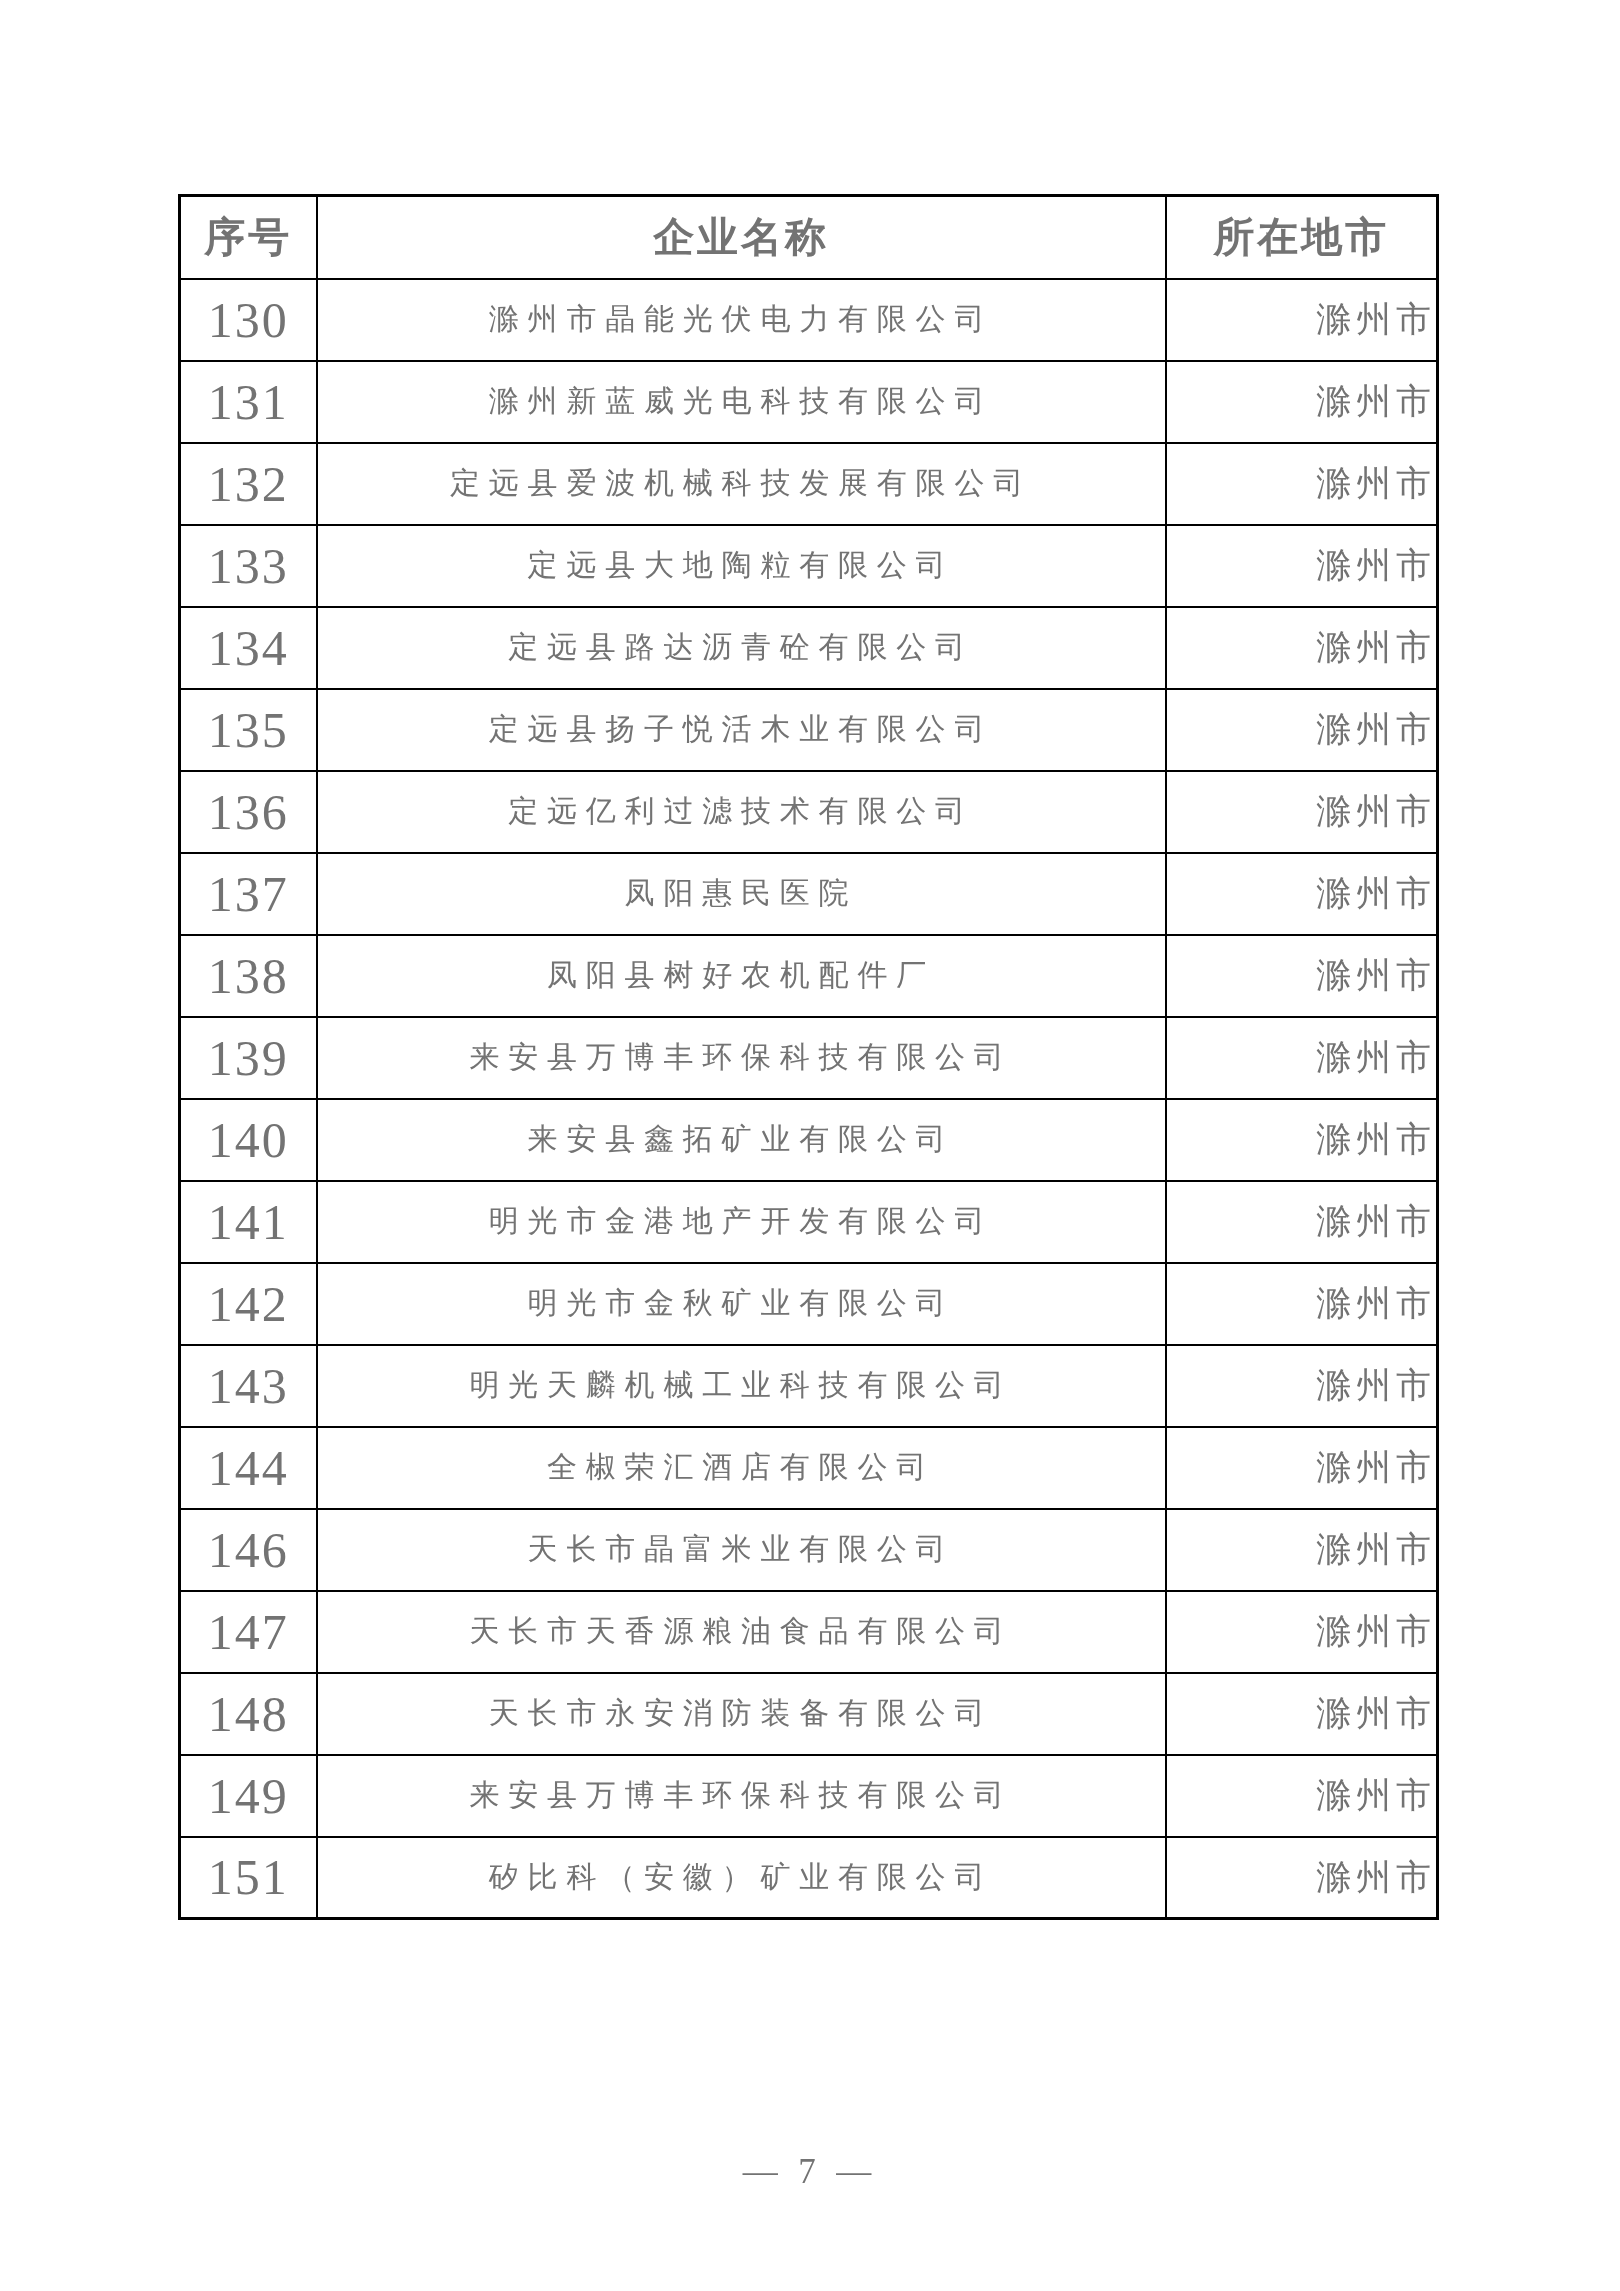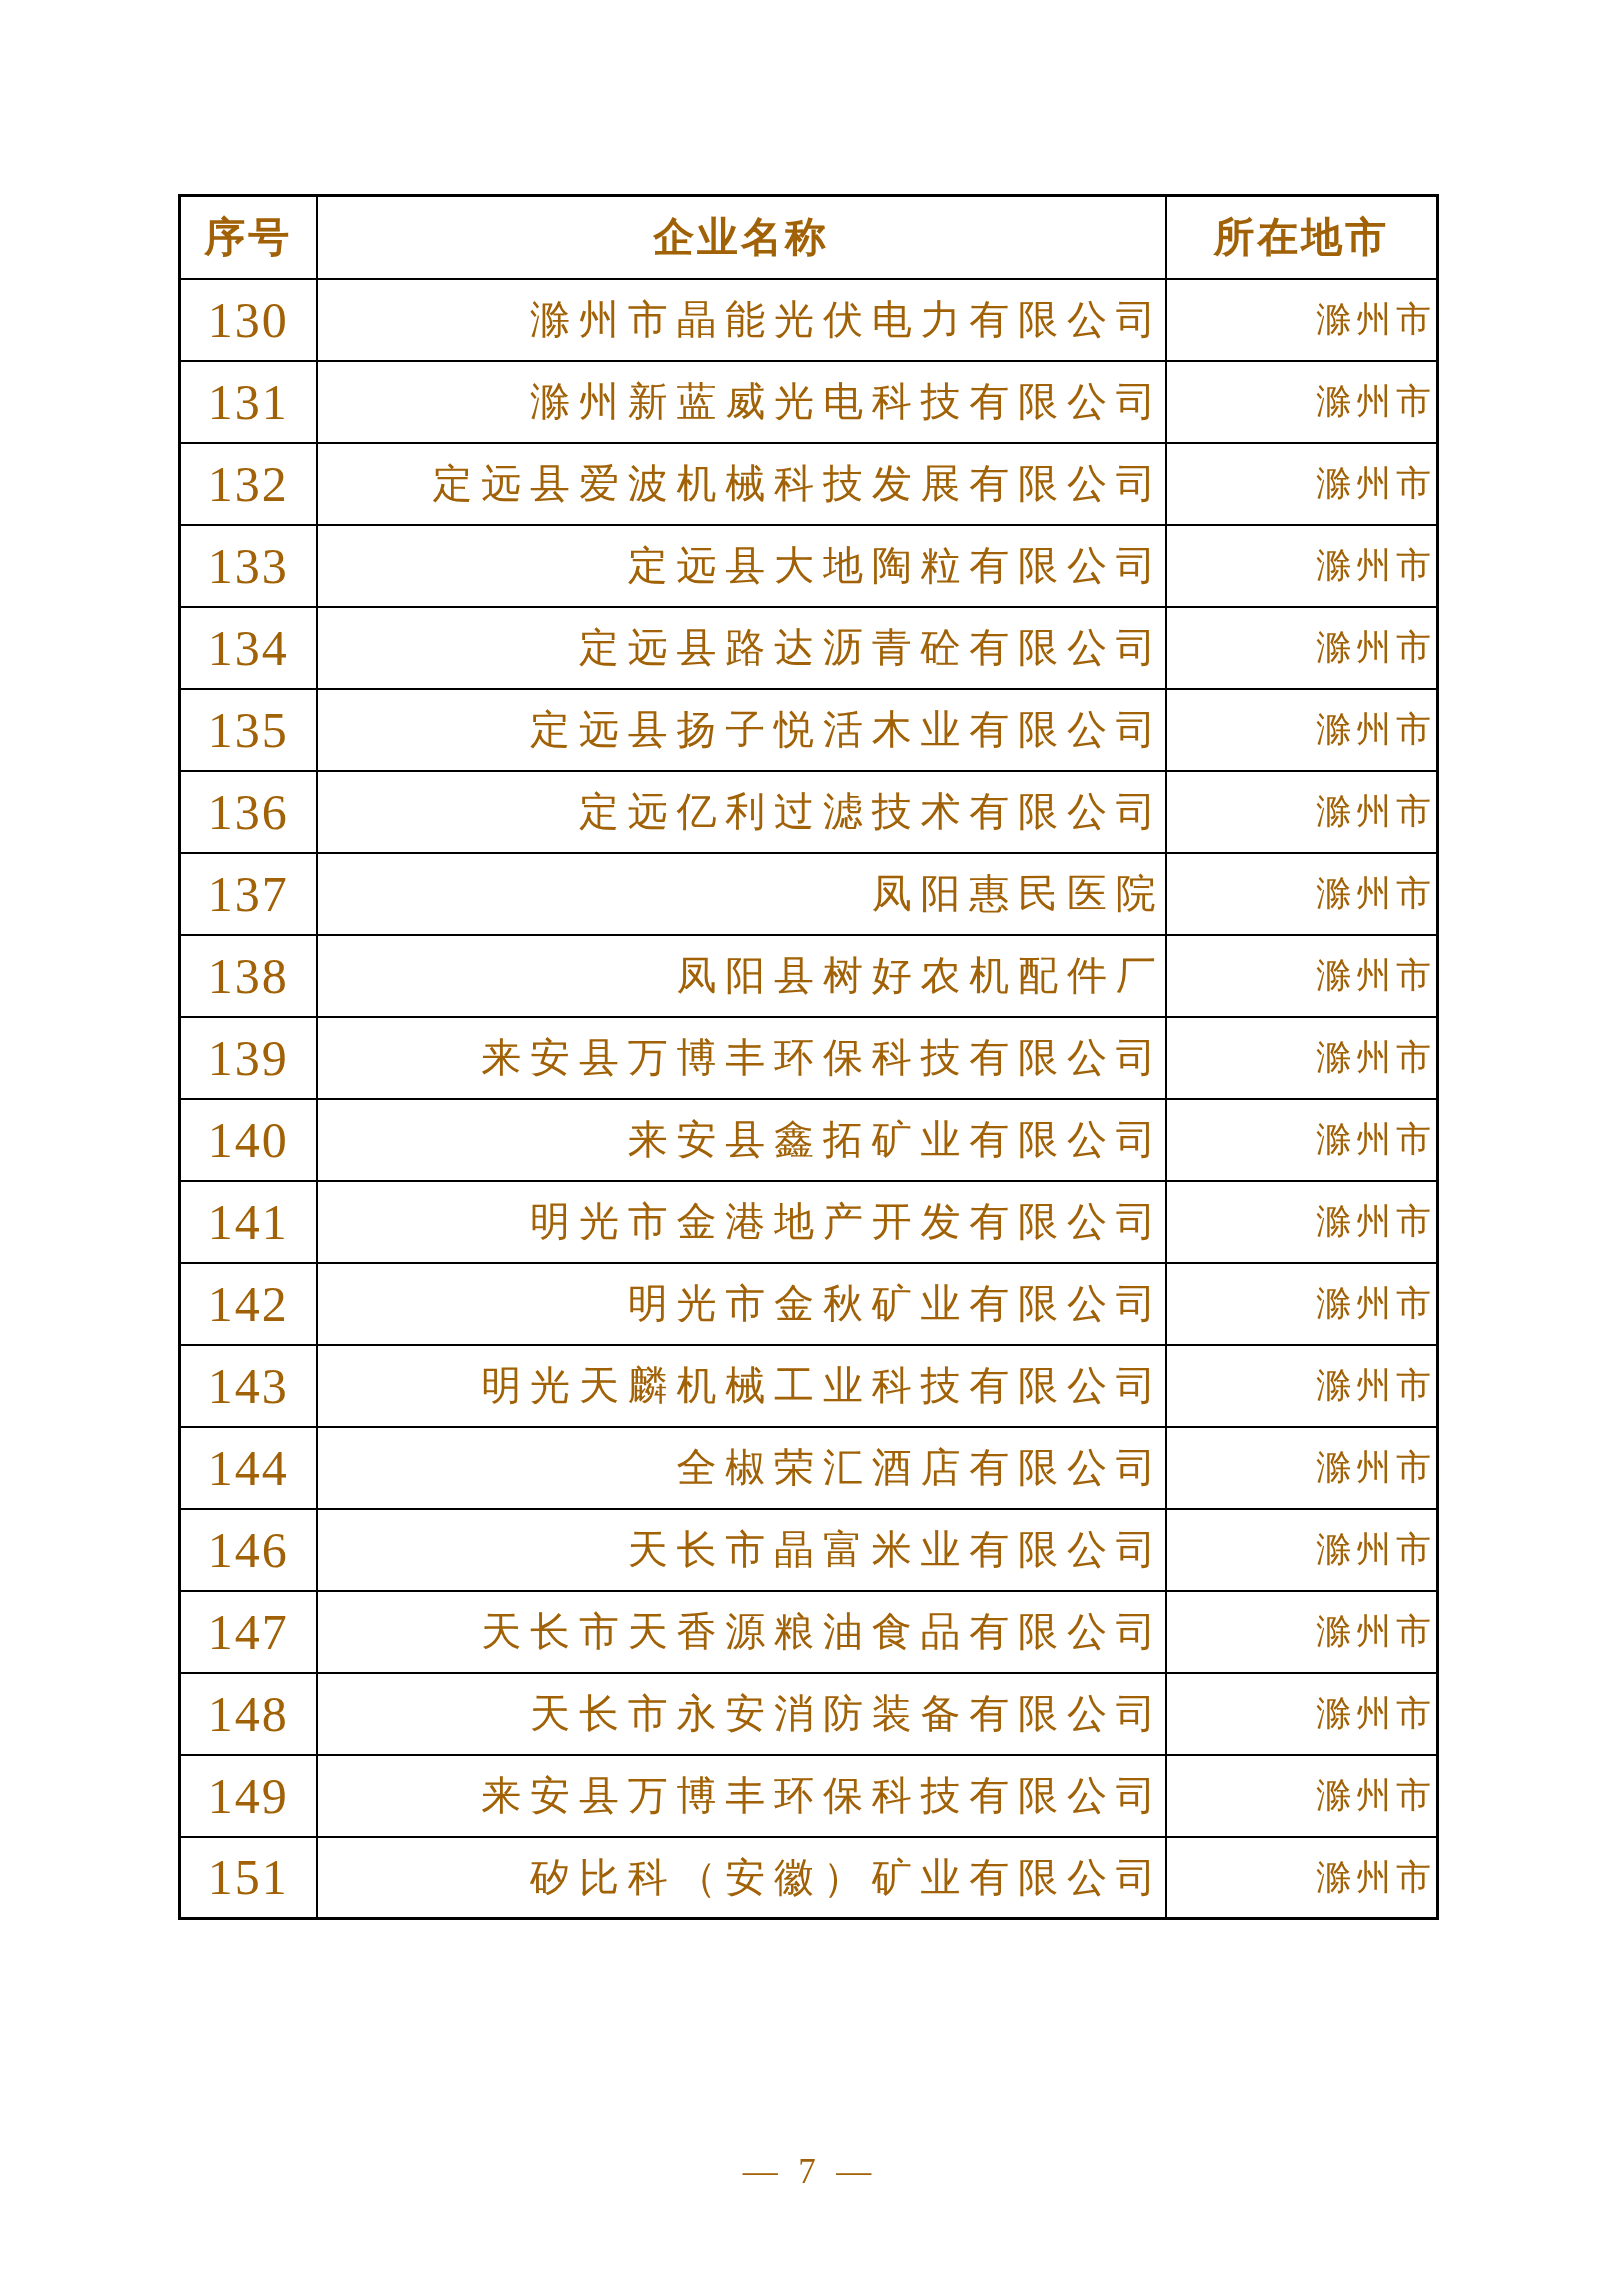--- a/index.html
+++ b/index.html
@@ -7,21 +7,21 @@
     padding: 0;
     background: #ffffff;
   }
   .page {
     position: relative;
     width: 1620px;
     height: 2292px;
     background: #ffffff;
     overflow: hidden;
     font-family: "Liberation Serif", "DejaVu Serif", serif;
-    color: #a16207;
+    color: #737373;
   }
   table.enterprise-table {
     position: absolute;
     left: 178px;
     top: 194px;
     width: 1258px;
     border-collapse: collapse;
     table-layout: fixed;
     border: 3.9px solid #000000;
   }
@@ -44,23 +44,23 @@
     font-size: 41px;
     letter-spacing: 2.9px;
     text-align: center;
   }
   td.col-index {
     text-align: center;
     font-size: 50px;
     letter-spacing: 2px;
   }
   td.col-name {
-    text-align: right;
+    text-align: center;
     padding-left: 21.6px;
-    font-size: 40px;
+    font-size: 30px;
     letter-spacing: 8.8px;
   }
   td.col-city {
     text-align: right;
     font-size: 35px;
     letter-spacing: 4.9px;
     border-radius: 22px;
   }
   .footer {
     position: absolute;

